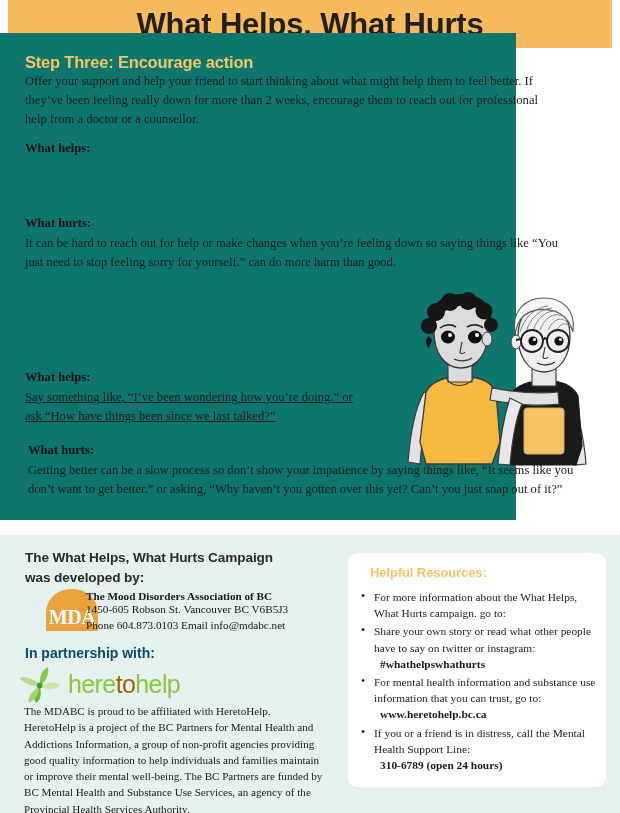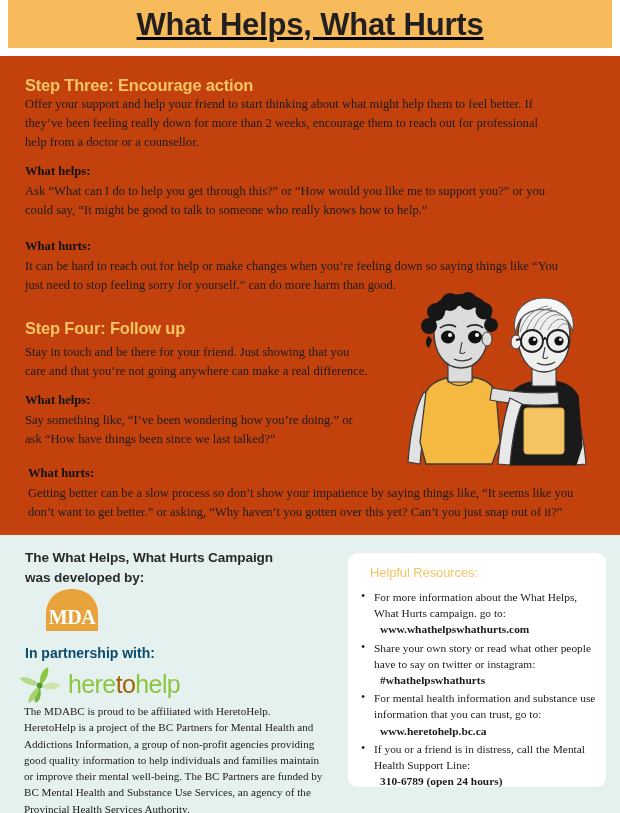--- a/index.html
+++ b/index.html
@@ -34,24 +34,24 @@
     font-size: 31px;
     color: #231f20;
     letter-spacing: -0.2px;
     line-height: 1;
   }
 
   
   .body-area {
     position: absolute;
     left: 0;
-    top: 56px;
-    width: 620px;
+    top: 33px;
+    width: 516px;
     height: 487px;
-    background: #c2410c;
+    background: #0f766e;
   }
 
   .step-head {
     font-family: "Liberation Sans", sans-serif;
     font-weight: bold;
     font-size: 16.5px;
     color: #f3c466;
     letter-spacing: -0.2px;
   }
 
@@ -126,21 +126,21 @@
     position: absolute;
     left: 348px;
     top: 553px;
     width: 258px;
     height: 234px;
     background: #ffffff;
     border-radius: 9px;
   }
   .res-title {
     font-family: "Liberation Sans", sans-serif;
-    font-weight: normal;
+    font-weight: bold;
     font-size: 13px;
     color: #f3c466;
     letter-spacing: -0.1px;
   }
   .res-list {
     margin: 0;
     padding: 0;
     list-style: none;
   }
   .res-item {
@@ -183,36 +183,31 @@
 
 <div class="body-area">
 
   <div class="blk" style="left:25px; top:20px; width:545px;">
     <div class="step-head">Step Three: Encourage action</div>
     <div class="body-text" style="width:537px; ">Offer your support and help your friend to start thinking about what might help them to feel better. If they’ve been feeling really down for more than 2 weeks, encourage them to reach out for professional help from a doctor or a counsellor.</div>
   </div>
 
   <div class="blk" style="left:25px; top:108px; width:545px;">
     <div class="label-bold">What helps:</div>
-    <div class="body-text" style="width:540px; margin-top:3px;">Ask “What can I do to help you get through this?” or “How would you like me to support you?” or you could say, “It might be good to talk to someone who really knows how to help.”</div>
   </div>
 
   <div class="blk" style="left:25px; top:183px; width:545px;">
     <div class="label-bold">What hurts:</div>
     <div class="body-text" style="width:545px; margin-top:3px;">It can be hard to reach out for help or make changes when you’re feeling down so saying things like “You just need to stop feeling sorry for yourself.” can do more harm than good.</div>
   </div>
 
-  <div class="blk" style="left:25px; top:263px; width:350px;">
-    <div class="step-head">Step Four: Follow up</div>
-    <div class="body-text" style="width:348px; margin-top:5px;">Stay in touch and be there for your friend. Just showing that you care and that you’re not going anywhere can make a real difference.</div>
-  </div>
 
   <div class="blk" style="left:25px; top:337px; width:350px;">
     <div class="label-bold">What helps:</div>
-    <div class="body-text" style="width:340px; margin-top:3px;">Say something like, “I’ve been wondering how you’re doing.” or ask “How have things been since we last talked?”</div>
+    <div class="body-text" style="width:340px; margin-top:3px;text-decoration:underline;">Say something like, “I’ve been wondering how you’re doing.” or ask “How have things been since we last talked?”</div>
   </div>
 
   <div class="blk" style="left:28px; top:410px; width:550px;">
     <div class="label-bold">What hurts:</div>
     <div class="body-text" style="width:550px; margin-top:3px;font-family:Liberation Serif, serif;">Getting better can be a slow process so don’t show your impatience by saying things like, “It seems like you don’t want to get better.” or asking, “Why haven’t you gotten over this yet? Can’t you just snap out of it?”</div>
   </div>
 </div>
 
 <div class="illus">
   <svg viewBox="0 0 208 180" width="208" height="180" xmlns="http://www.w3.org/2000/svg">
@@ -307,20 +302,25 @@
     <div class="footer-title">was developed by:</div>
   </div>
 
   <div class="blk" style="left:24px; top:52px; width:56px; height:44px;margin-left:20px;">
     <svg viewBox="0 0 56 44" width="56" height="44" xmlns="http://www.w3.org/2000/svg">
       <path d="M2 44 L2 27 C2 12 13 2 28 2 C43 2 54 12 54 27 L54 44 Z" fill="#e8a33d"></path>
       <text x="28" y="37" text-anchor="middle" font-family="Liberation Serif, serif" font-size="20" font-weight="bold" fill="#ffffff" letter-spacing="-0.5">MDA</text>
     </svg>
   </div>
 
+  <div class="blk" style="left:86px; top:55px; width:240px;">
+    <div class="mda-name">The Mood Disorders Association of BC</div>
+    <div class="mda-line">1450-605 Robson St. Vancouver BC V6B5J3</div>
+    <div class="mda-line">Phone 604.873.0103 Email info@mdabc.net</div>
+  </div>
 
   <div class="blk" style="left:25px; top:110px;">
     <div class="partnership-label">In partnership with:</div>
   </div>
 
   <div class="blk" style="left:16px; top:130px; width:180px; height:40px;">
     <svg viewBox="0 0 56 40" width="50" height="38" style="position:absolute;left:0;top:1px;" xmlns="http://www.w3.org/2000/svg">
       <path d="M26 19 C18 12 10 10 4 12 C8 18 16 21 24 21 Z" fill="#b7d98a"></path>
       <path d="M27 18 C26 9 30 2 36 0 C37 7 34 14 29 19 Z" fill="#8cc63f"></path>
       <path d="M29 21 C37 16 45 16 50 20 C45 25 37 26 30 23 Z" fill="#cfe5a8"></path>
@@ -337,21 +337,20 @@
 </div>
 
 <div class="res-card">
   <div class="res-title" style="position:absolute; left:22px; top:12px;">Helpful Resources:</div>
 
   <ul class="res-list" style="position:absolute; left:12px; top:36px; width:236px;">
 
     <li class="res-item">
       <span class="bullet">•</span>
       <span>For more information about the What Helps, What Hurts campaign. go to:</span>
-      <span class="res-strong">www.whathelpswhathurts.com</span>
     </li>
 
     <li class="res-item">
       <span class="bullet">•</span>
       <span>Share your own story or read what other people have to say on twitter or instagram:</span>
       <span class="res-strong">#whathelpswhathurts</span>
     </li>
 
     <li class="res-item">
       <span class="bullet">•</span>

